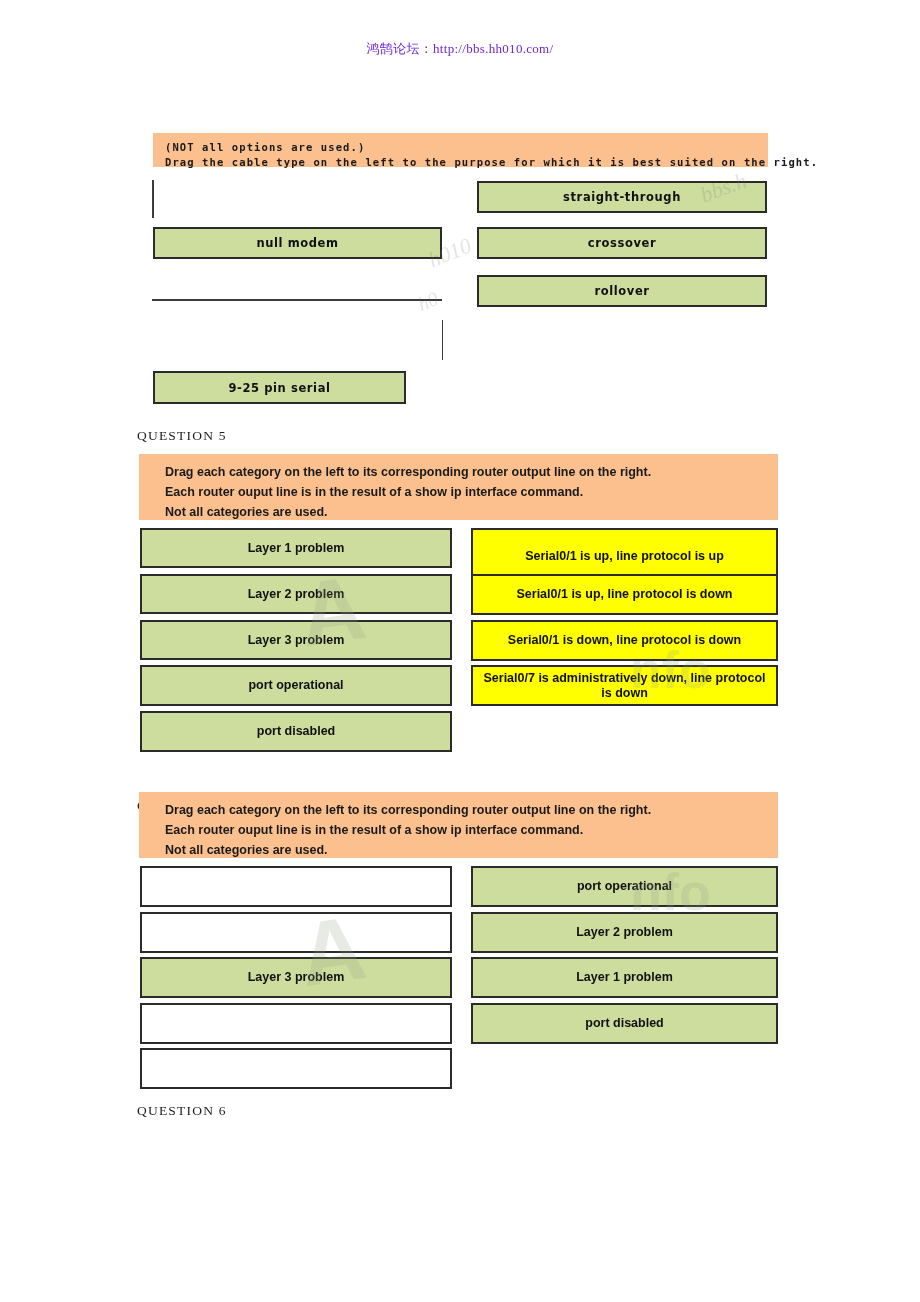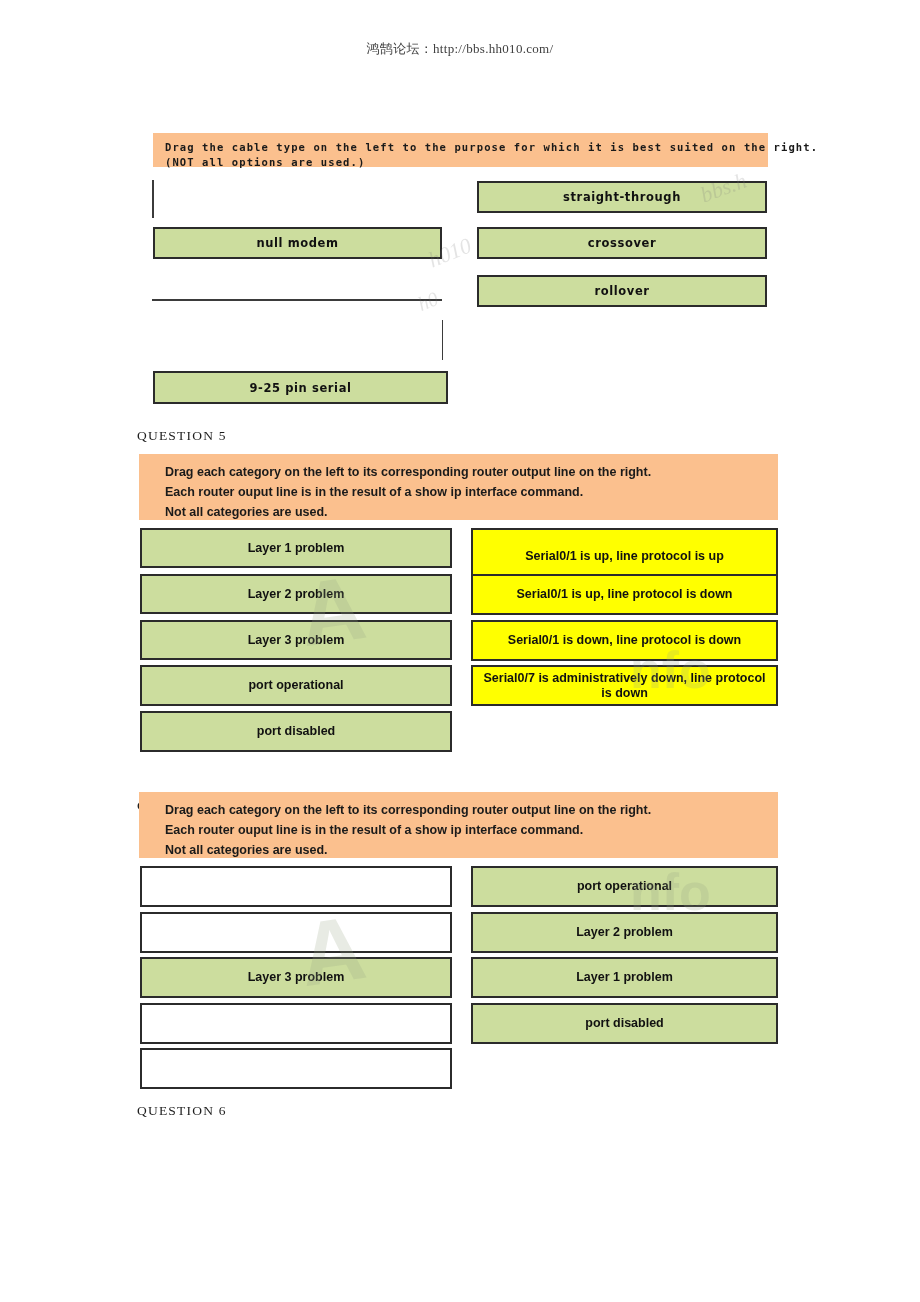--- a/index.html
+++ b/index.html
@@ -17,21 +17,21 @@
 
   
   .site-header {
     position: absolute;
     top: 40px;
     left: 0;
     width: 920px;
     text-align: center;
     font-family: "Liberation Serif", serif;
     font-size: 13px;
-    color: #404040;
+    color: #6d28d9;
     letter-spacing: 0.3px;
     white-space: nowrap;
   }
 
   
   .instr {
     position: absolute;
     background: #fbc08e;
     box-sizing: border-box;
     color: #1a1a1a;
@@ -117,35 +117,35 @@
     font-style: normal;
     font-weight: bold;
   }
 </style>
 </head>
 <body>
 
 <div class="site-header">鸿鹄论坛：http://bbs.hh010.com/</div>
 
 <div class="instr mono" style="left:153px; top:133px; width:615px; height:34px;">
+  <span class="line">(NOT all options are used.)</span>
   <span class="line">Drag the cable type on the left to the purpose for which it is best suited on the right.</span>
-  <span class="line">(NOT all options are used.)</span>
 </div>
 
 <div class="ghost ghost-left-edge" style="left:152px; top:180px; width:292px; height:38px;"></div>
 
 <div class="box green cable" style="left:153px; top:227px; width:289px; height:32px;">
   <span>null modem</span>
 </div>
 
 <div class="ghost ghost-bottom-edge" style="left:152px; top:263px; width:290px; height:36px;"></div>
 
 <div class="ghost ghost-right-edge" style="left:152px; top:320px; width:290px; height:40px;"></div>
 
-<div class="box green cable" style="left:153px; top:371px; width:295px; height:33px;">
+<div class="box green cable" style="left:153px; top:371px; width:253px; height:33px;">
   <span>9-25 pin serial</span>
 </div>
 
 <div class="box green cable" style="left:477px; top:181px; width:290px; height:32px;">
   <span>straight-through</span>
 </div>
 <div class="box green cable" style="left:477px; top:227px; width:290px; height:32px;">
   <span>crossover</span>
 </div>
 <div class="box green cable" style="left:477px; top:275px; width:290px; height:32px;">

